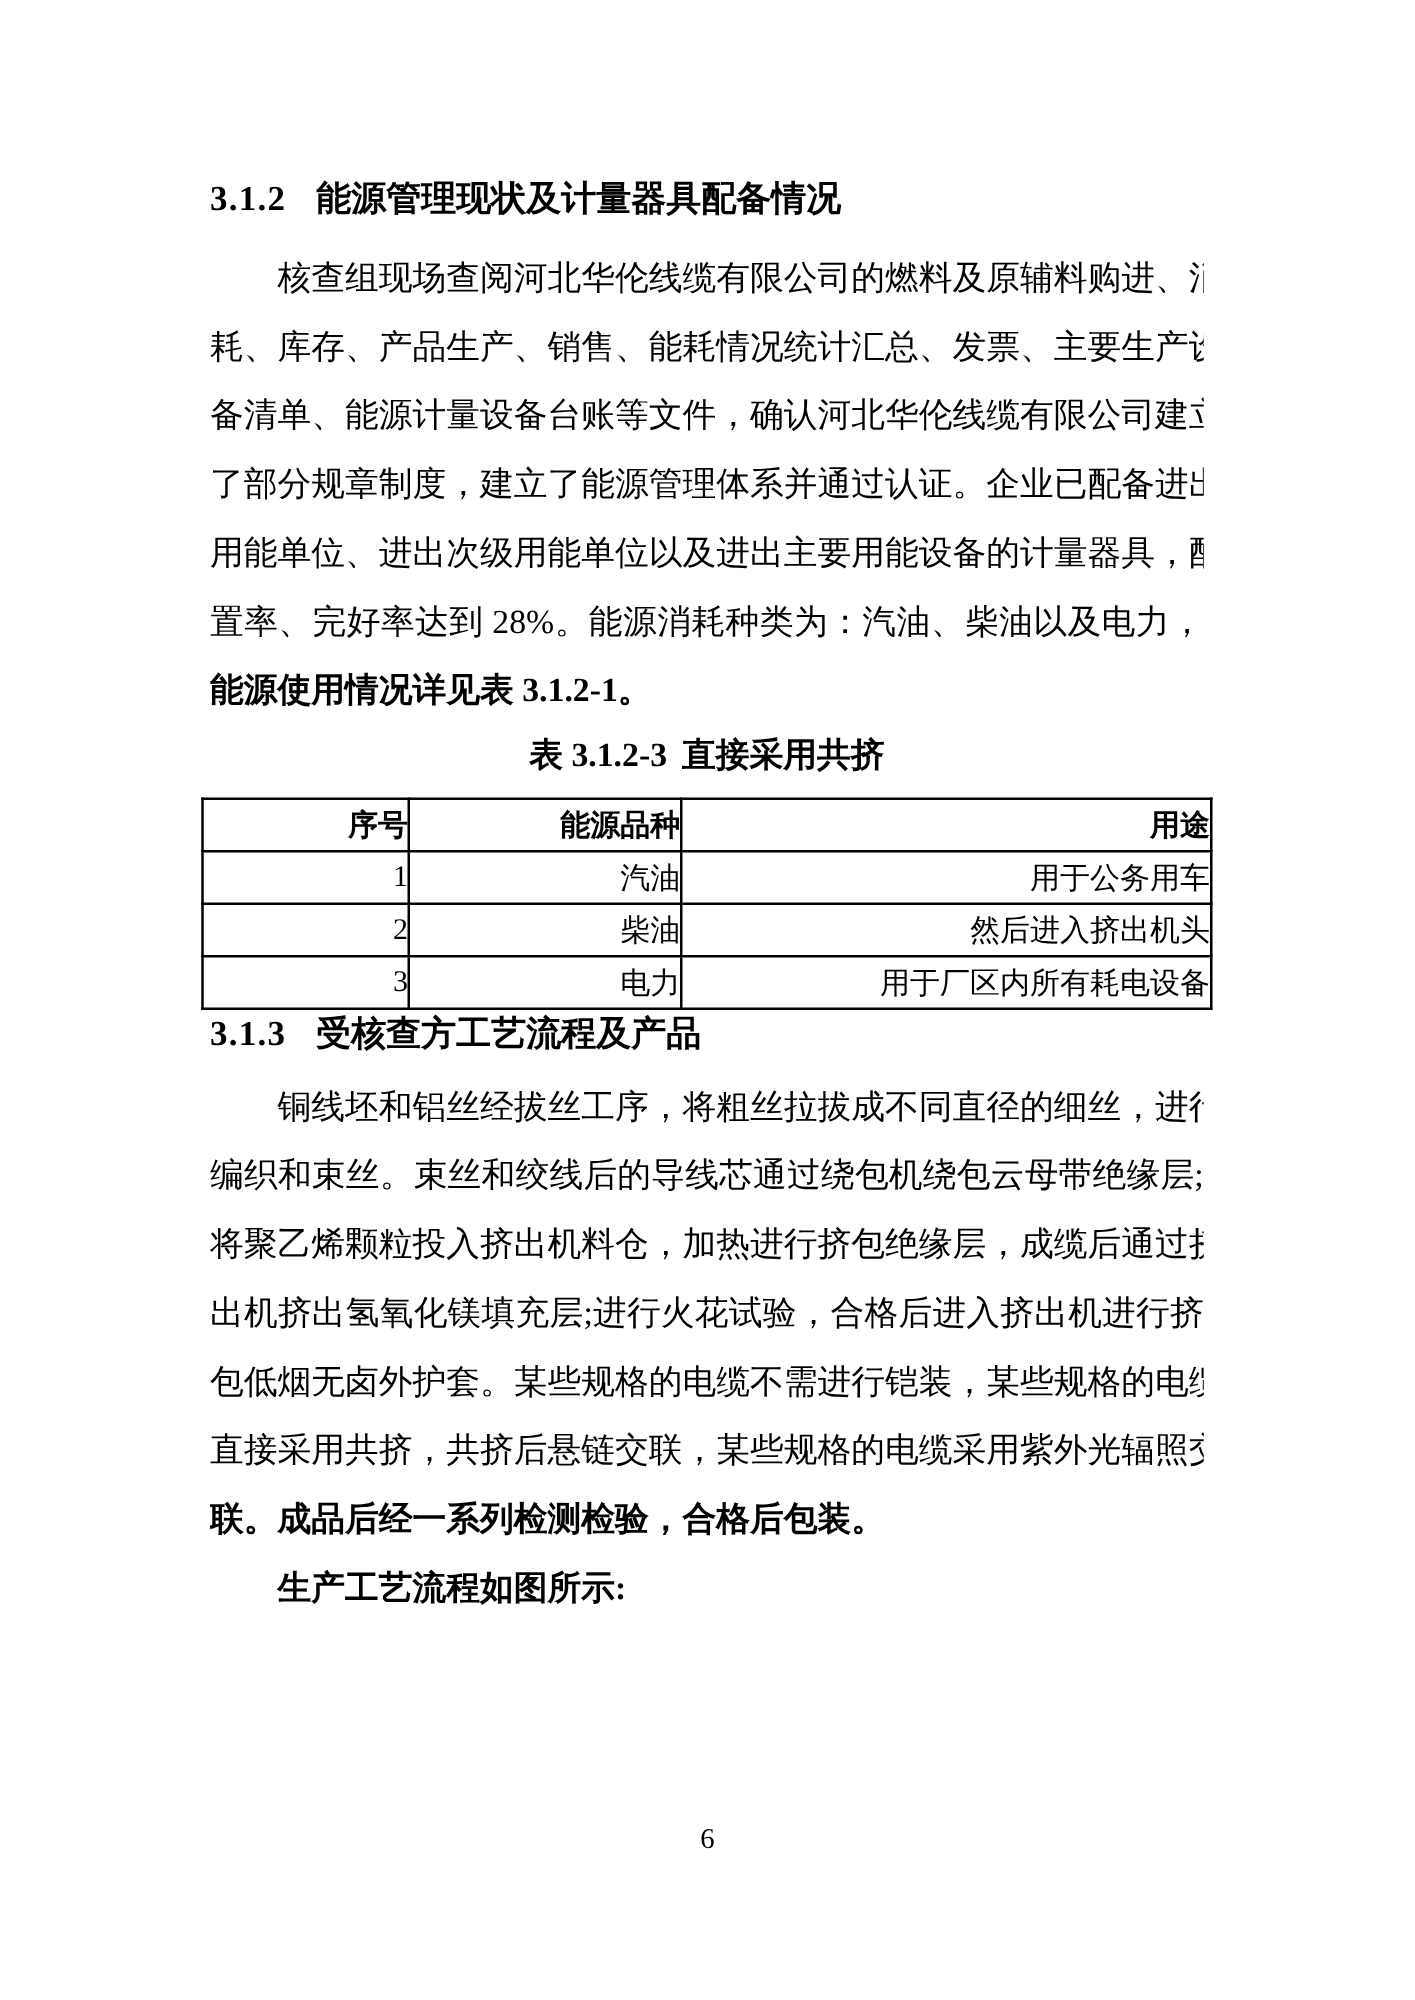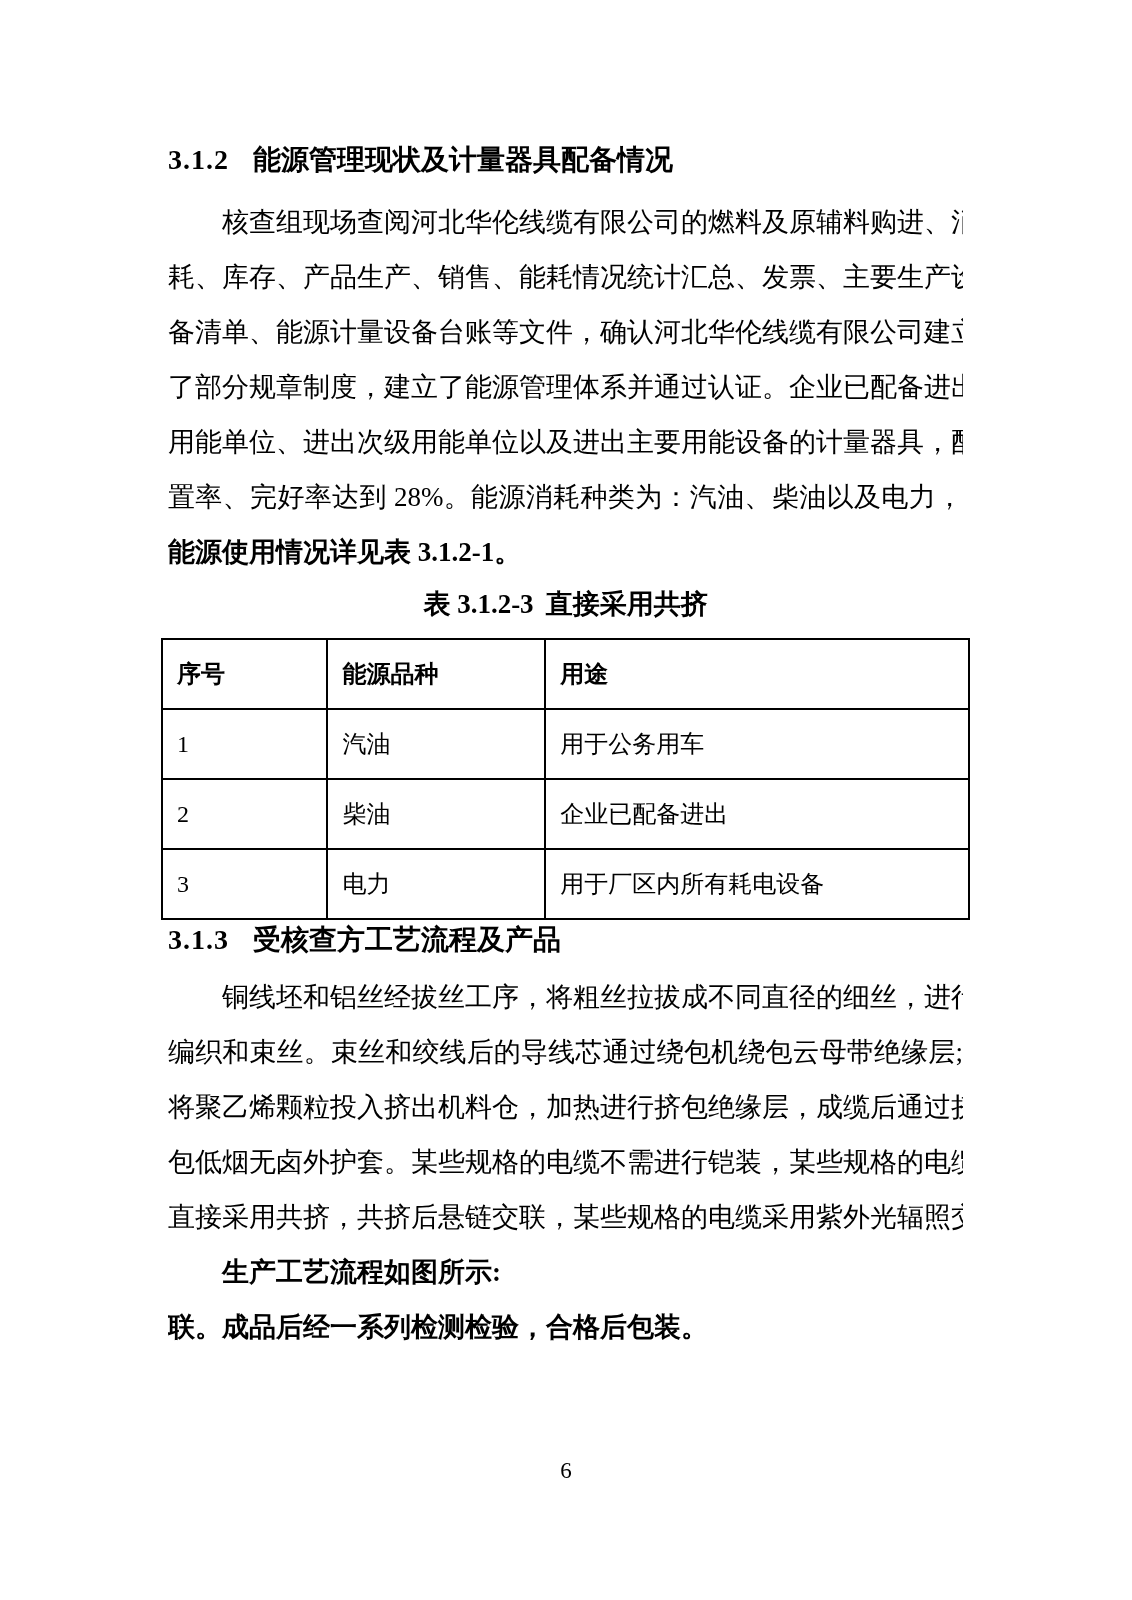--- a/index.html
+++ b/index.html
@@ -29,22 +29,22 @@
     font-size: 27px; font-weight: bold; text-align: center;
     height: 44px; line-height: 44px; margin-top: 2px;
   }
   .caption .cap-label { margin-right: 12px; }
   table.energy {
     width: calc(100% + 14px); margin-left: -7px; margin-top: 12px;
     border-collapse: collapse; table-layout: fixed;
   }
   table.energy th, table.energy td {
     border: 2px solid #000000; height: 40px;
-    text-align: left; vertical-align: middle;
-    font-size: 24px; padding: 14px;
+    text-align: right; vertical-align: middle;
+    font-size: 24px; padding: 0;
   }
   table.energy th { font-weight: bold; }
   col.c1 { width: 20.5%; } col.c2 { width: 27%; } col.c3 { width: 52.5%; }
   .heading.second { margin-top: 0; margin-bottom: 10px; }
   .page-number {
     position: absolute; left: 0; right: 0; top: 1456px;
     text-align: center; font-size: 23px; line-height: 30px;
   }
 </style>
 </head>
@@ -81,37 +81,38 @@
     </thead>
     <tbody>
       <tr>
         <td>1</td>
         <td>汽油</td>
         <td>用于公务用车</td>
       </tr>
       <tr>
         <td>2</td>
         <td>柴油</td>
-        <td>企业已配备进出</td>
+        <td>然后进入挤出机头</td>
       </tr>
       <tr>
         <td>3</td>
         <td>电力</td>
         <td>用于厂区内所有耗电设备</td>
       </tr>
     </tbody>
   </table>
 
   <h2 class="heading second"><span class="num">3.1.3</span><span>受核查方工艺流程及产品</span></h2>
 
   <div class="para">
     <div class="pline indent">铜线坯和铝丝经拔丝工序，将粗丝拉拔成不同直径的细丝，进行</div>
     <div class="pline">编织和束丝。束丝和绞线后的导线芯通过绕包机绕包云母带绝缘层;</div>
     <div class="pline">将聚乙烯颗粒投入挤出机料仓，加热进行挤包绝缘层，成缆后通过挤</div>
+    <div class="pline">出机挤出氢氧化镁填充层;进行火花试验，合格后进入挤出机进行挤</div>
     <div class="pline">包低烟无卤外护套。某些规格的电缆不需进行铠装，某些规格的电缆</div>
     <div class="pline">直接采用共挤，共挤后悬链交联，某些规格的电缆采用紫外光辐照交</div>
+    <div class="pline lastline">联。成品后经一系列检测检验，合格后包装。</div>
     <div class="pline lastline indent">生产工艺流程如图所示:</div>
-    <div class="pline lastline">联。成品后经一系列检测检验，合格后包装。</div>
   </div>
 
 </div>
 
 <div class="page-number">6</div>
 
 </body></html>

